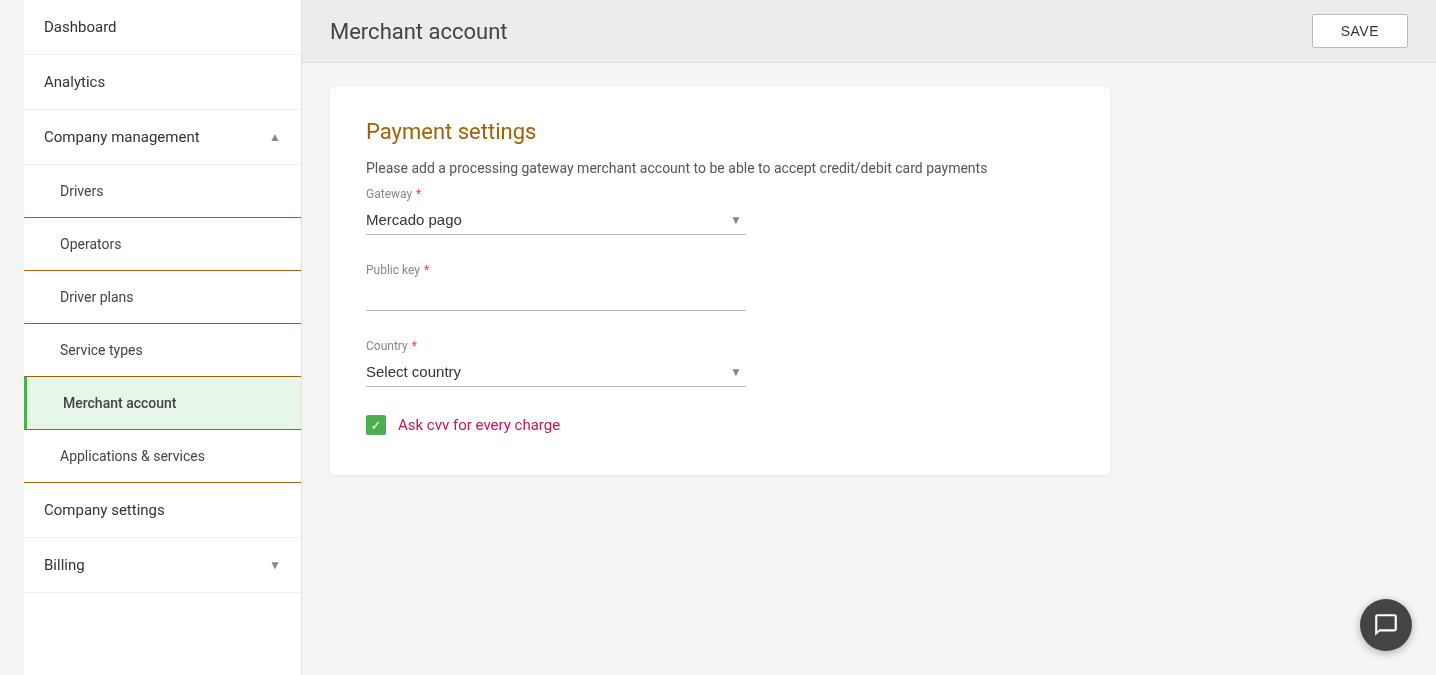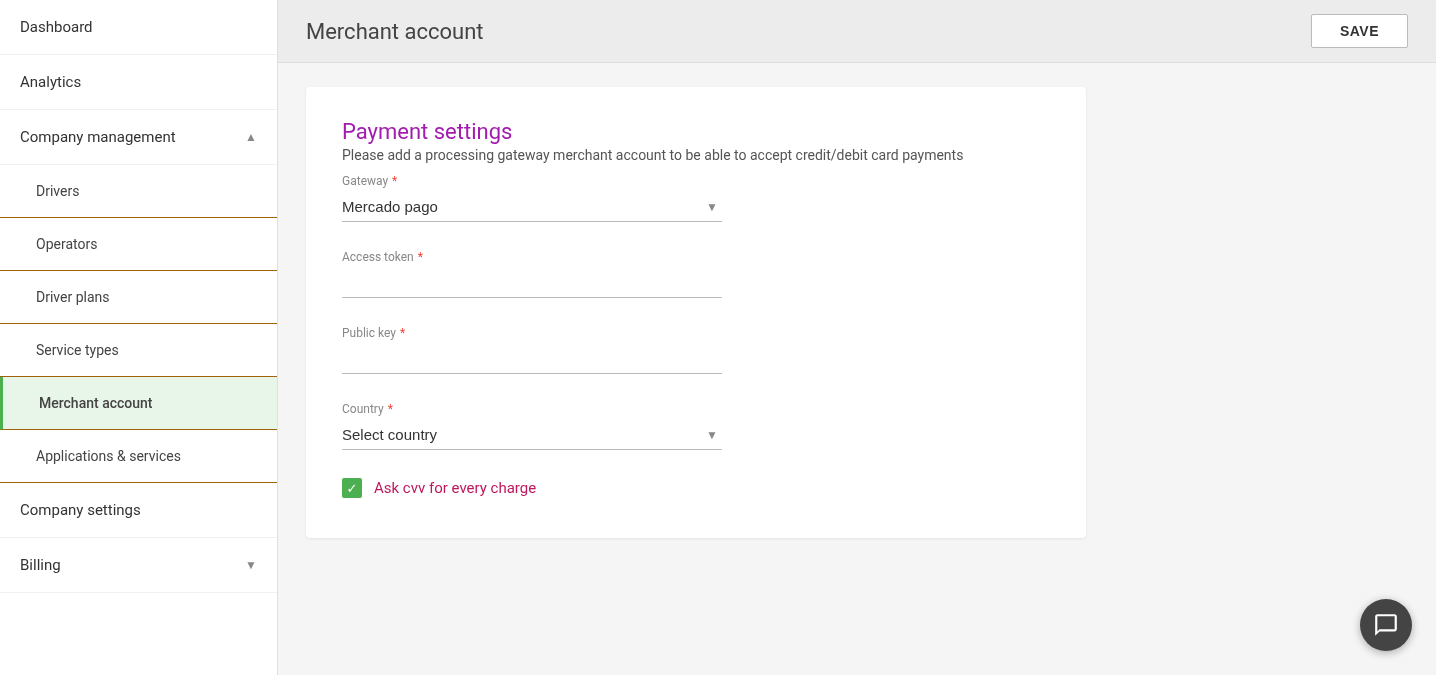--- a/index.html
+++ b/index.html
@@ -15,20 +15,21 @@
     
     .sidebar {
       width: 278px;
       min-width: 278px;
       background: #fff;
       border-right: 1px solid #e0e0e0;
       display: flex;
       flex-direction: column;
       height: 100%;
       overflow-y: auto;
+      margin-left: 24px;
     }
     .sidebar-item {
       display: flex;
       align-items: center;
       justify-content: space-between;
       padding: 18px 20px;
       font-size: 15px;
       color: #333;
       cursor: pointer;
       border-bottom: 1px solid #f0f0f0;
@@ -78,21 +79,21 @@
     }
     .save-btn {
       background: #fff;
       border: 1px solid #bbb;
       padding: 8px 28px;
       font-size: 14px;
       color: #333;
       cursor: pointer;
       border-radius: 2px;
       letter-spacing: 0.5px;
-      font-weight: 700;
+      font-weight: 400;
       text-transform: uppercase;
     }
 
     
     .content {
       flex: 1;
       overflow-y: auto;
       padding: 24px 28px;
     }
 
@@ -100,22 +101,22 @@
     .card {
       background: #fff;
       border-radius: 4px;
       padding: 32px 36px 40px 36px;
       max-width: 780px;
       box-shadow: 0 1px 3px rgba(0,0,0,0.08);
     }
     .card-title {
       font-size: 22px;
       font-weight: 400;
-      color: #a21caf;
-      margin-bottom: 3px;
+      color: #a16207;
+      margin-bottom: 16px;
     }
     .card-subtitle {
       font-size: 14px;
       color: #555;
     }
 
     
     .form-group {
       margin-bottom: 28px;
     }
@@ -277,26 +278,20 @@
           <select class="dropdown-select">
             <option value="Mercado pago">Mercado pago</option>
             <option value="Stripe">Stripe</option>
             <option value="PayPal">PayPal</option>
             <option value="Braintree">Braintree</option>
           </select>
           <span class="dropdown-arrow">▼</span>
         </div>
       </div>
 
-      <div class="form-group">
-        <label class="form-label">
-          <span>Access token</span><span class="required-star"> *</span>
-        </label>
-        <input class="form-input" type="text" style="">
-      </div>
 
       <div class="form-group">
         <label class="form-label">
           <span>Public key</span><span class="required-star"> *</span>
         </label>
         <input class="form-input" type="text" style="">
       </div>
 
       <div class="form-group">
         <label class="form-label">

